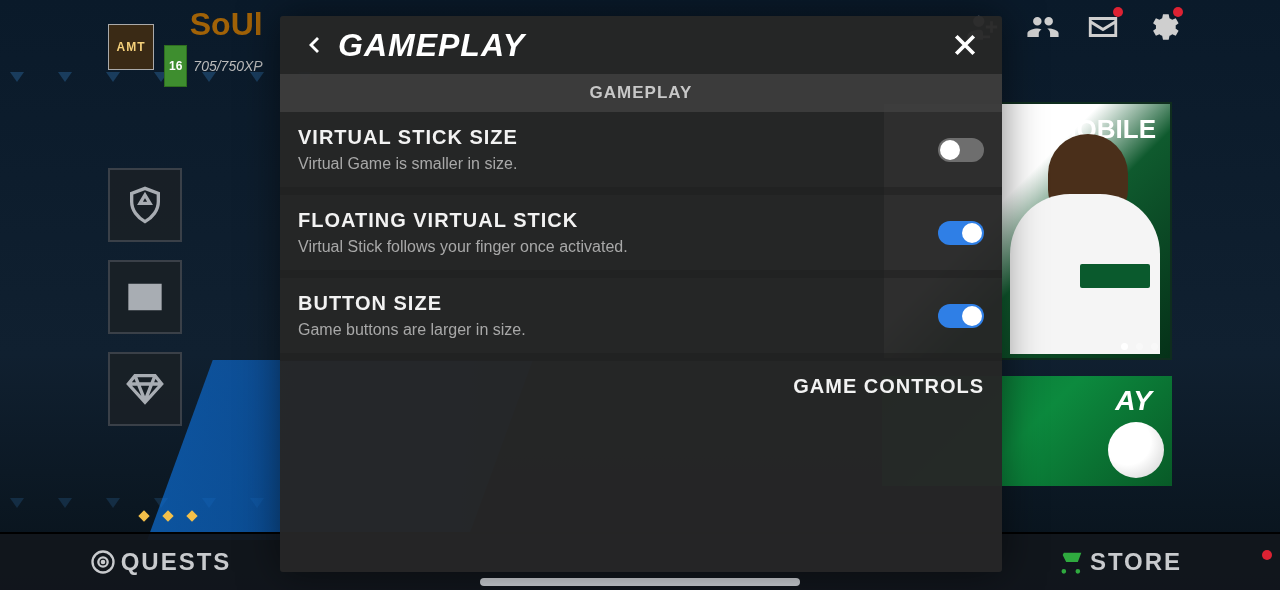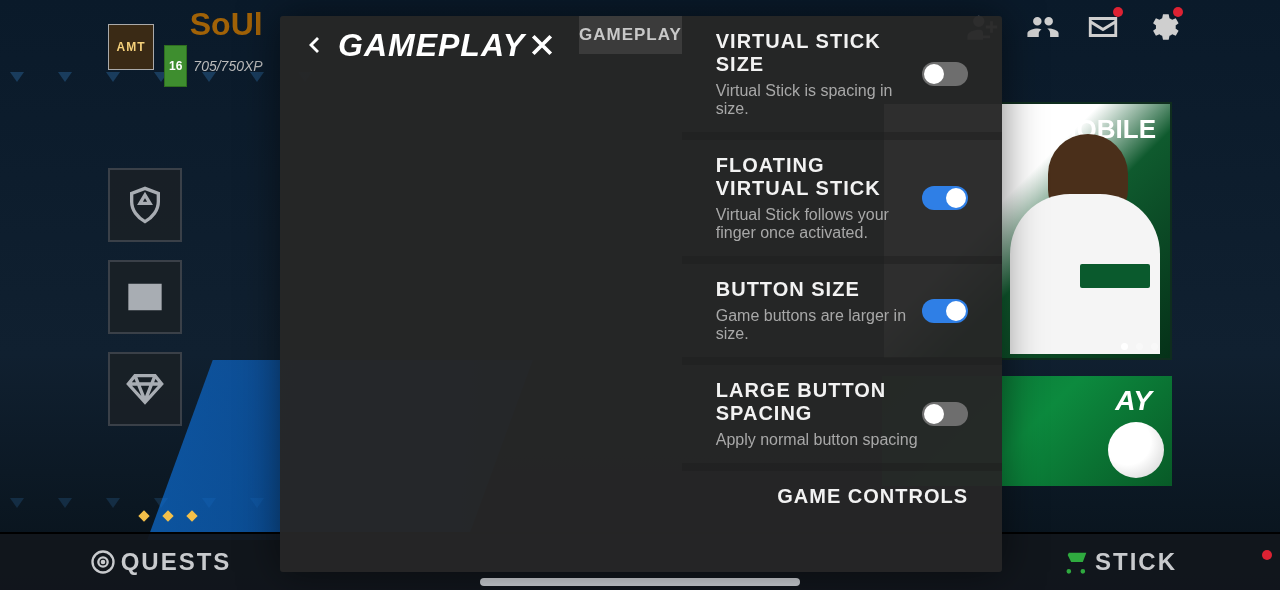--- a/index.html
+++ b/index.html
@@ -50,32 +50,32 @@
 
   
   .bottom { position: absolute; bottom: 0; left: 0; right: 0; height: 58px; background: rgba(18,22,28,0.95); border-top: 2px solid #000; display: flex; align-items: center; }
   .nav-item { flex: 1; display: flex; align-items: center; justify-content: center; gap: 4px; font-size: 24px; font-weight: 800; letter-spacing: 2px; color: #c8cacd; }
   .nav-item svg { width: 28px; height: 28px; }
   .nav-dot { position: absolute; top: 2px; right: 8px; width: 10px; height: 10px; background: #d23; border-radius: 50%; }
 
   .bottom-handle { position: absolute; bottom: 4px; left: 50%; transform: translateX(-50%); width: 320px; height: 8px; background: #c9ccd1; border-radius: 4px; }
 
   
-  .modal { position: absolute; top: 16px; left: 280px; width: 722px; height: 556px; background: rgba(38,38,38,0.965); border-radius: 3px; display: flex; flex-direction: row; overflow: hidden; box-shadow: 0 0 40px rgba(0,0,0,0.5); z-index: 50; }
+  .modal { position: absolute; top: 16px; left: 280px; width: 722px; height: 556px; background: rgba(38,38,38,0.965); border-radius: 3px; display: flex; flex-direction: column; overflow: hidden; box-shadow: 0 0 40px rgba(0,0,0,0.5); z-index: 50; }
   .m-head { display: flex; align-items: center; height: 58px; padding: 0 20px; }
   .back { width: 28px; height: 28px; display: flex; align-items: center; justify-content: center; cursor: pointer; }
   .back svg, .close svg { fill: #fff; }
   .m-title { font-size: 32px; font-weight: 800; font-style: italic; margin-left: 10px; letter-spacing: 1px; }
   .m-spacer { flex: 1; }
   .close { width: 34px; height: 34px; display: flex; align-items: center; justify-content: center; cursor: pointer; }
 
   .m-sub { height: 38px; background: rgba(64,64,64,0.85); display: flex; align-items: center; justify-content: center; font-size: 17px; font-weight: 700; color: #c8c8c8; letter-spacing: 1px; }
 
   .m-body { flex: 1; overflow: hidden; }
-  .opt { padding: 14px 34px; border-bottom: 8px solid rgba(30,30,30,0.5); display: flex; align-items: center; }
+  .opt { padding: 14px 18px; border-bottom: 8px solid rgba(30,30,30,0.5); display: flex; align-items: center; }
   .opt:last-child { border-bottom: none; }
   .opt-text { flex: 1; }
   .opt-title { font-size: 20px; font-weight: 800; letter-spacing: 1px; color: #f2f2f2; margin-bottom: 6px; }
   .opt-desc { font-size: 16px; color: #a8a8a8; }
   .opt5 .opt-title { margin-bottom: 0; text-align: right; }
 
   .toggle { width: 46px; height: 24px; border-radius: 12px; position: relative; cursor: pointer; }
   .toggle::after { content: ""; position: absolute; top: 2px; width: 20px; height: 20px; border-radius: 50%; background: #fff; transition: left 0.1s; }
   .toggle.off { background: #6e6e6e; }
   .toggle.off::after { left: 2px; }
@@ -192,21 +192,21 @@
         <circle cx="12" cy="12" r="4"></circle>
         <circle cx="12" cy="12" r="1" fill="#c8cacd"></circle>
       </svg>
     <span>QUESTS</span>
   </div>
   <div style="flex:2"></div>
   <div class="nav-item" style="position:relative">
     <svg viewBox="0 0 24 24" fill="#2faa3f">
         <path d="M7 4h-2l-1 2 3 6h10l3-8H8zm-2 14a2 2 0 1 0 2 2 2 2 0 0 0-2-2zm12 0a2 2 0 1 0 2 2 2 2 0 0 0-2-2z"></path>
       </svg>
-    <span>STICK</span>
+    <span>STORE</span>
     <div class="nav-dot"></div>
   </div>
 </div>
 <div class="bottom-handle"></div>
 
 <div class="modal">
   <div class="m-head">
     <div class="back">
       <svg viewBox="0 0 24 24" width="24" height="24">
           <path d="M15 4l-8 8 8 8 2-2-6-6 6-6z"></path>
@@ -218,44 +218,37 @@
       <svg viewBox="0 0 24 24" width="30" height="30">
           <path d="M5 5l14 14m0-14L5 19" stroke="#fff" stroke-width="3" fill="none"></path>
         </svg>
     </div>
   </div>
   <div class="m-sub">GAMEPLAY</div>
   <div class="m-body" id="opts">
       <div class="opt">
         <div class="opt-text">
           <div class="opt-title">VIRTUAL STICK SIZE</div>
-          <div class="opt-desc">Virtual Stick is spacing in size.</div>
+          <div class="opt-desc">Virtual Game is smaller in size.</div>
         </div>
         <div class="toggle off"></div>
       </div>
       <div class="opt">
         <div class="opt-text">
           <div class="opt-title">FLOATING VIRTUAL STICK</div>
           <div class="opt-desc">Virtual Stick follows your finger once activated.</div>
         </div>
         <div class="toggle on"></div>
       </div>
       <div class="opt">
         <div class="opt-text">
           <div class="opt-title">BUTTON SIZE</div>
           <div class="opt-desc">Game buttons are larger in size.</div>
         </div>
         <div class="toggle on"></div>
       </div>
-      <div class="opt">
-        <div class="opt-text">
-          <div class="opt-title">LARGE BUTTON SPACING</div>
-          <div class="opt-desc">Apply normal button spacing</div>
-        </div>
-        <div class="toggle off"></div>
-      </div>
       <div class="opt opt5">
         <div class="opt-text">
           <div class="opt-title">GAME CONTROLS</div>
         </div>
       </div>
     </div>
 </div>
 
 </body></html>

